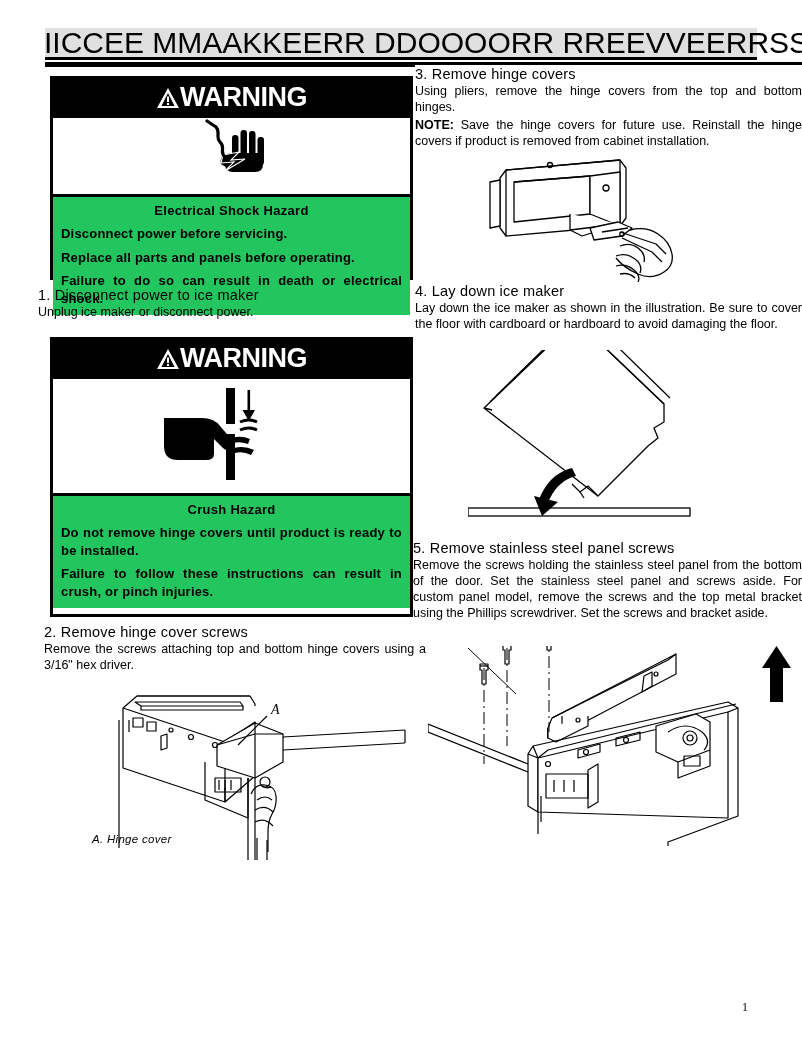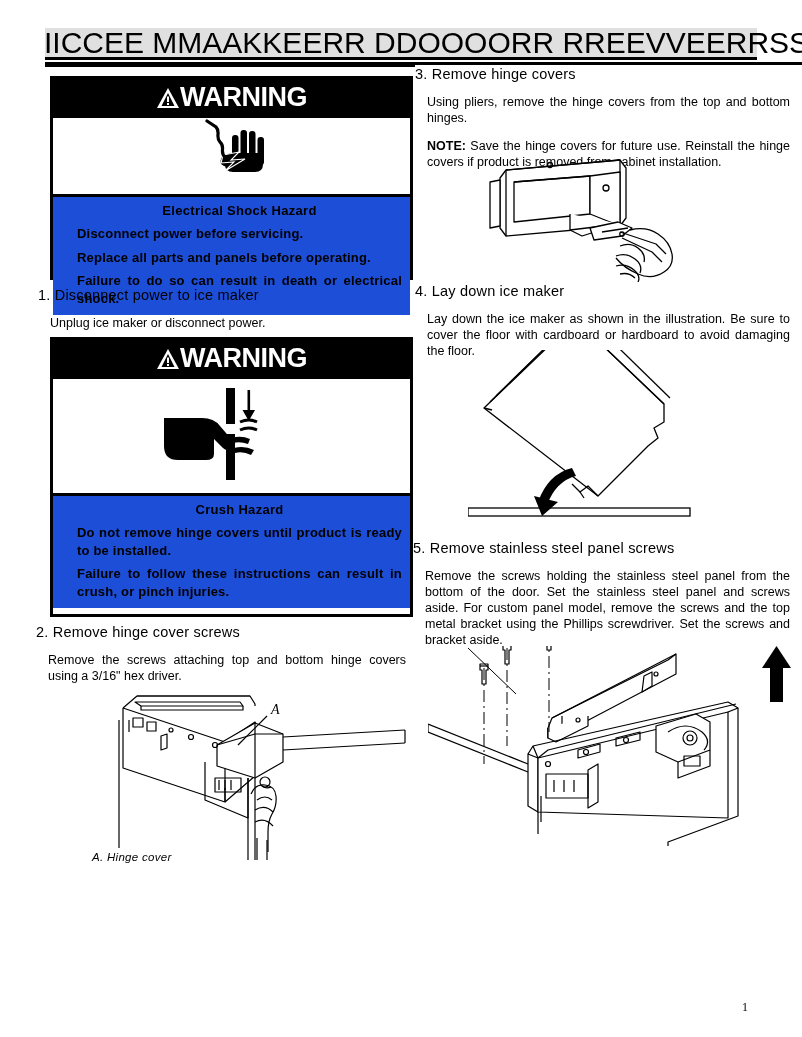--- a/index.html
+++ b/index.html
@@ -48,40 +48,40 @@
     line-height:1.0; padding:5px 0 7px 0;
     display:flex; align-items:center; justify-content:center;
   }
   .warn-tri{ display:inline-block; width:24px; height:22px; margin-right:0px; position:relative; }
   .warn-tri svg{ display:block; }
   .warning-pict{
     border-bottom:3px solid #000;
     display:flex; align-items:center; justify-content:center;
     background:#fff;
   }
-  .warning-body{ padding:6px 8px 8px 24px; background:#1d4ed8; }
+  .warning-body{ padding:6px 8px 8px 8px; background:#22c55e; }
   .warning-title{
     text-align:center; font-weight:bold; font-size:13px;
     letter-spacing:0.3px; margin-bottom:7px;
   }
   .warning-line{
     font-weight:bold; font-size:13px; line-height:1.35;
     margin-bottom:6px; text-align:justify; text-justify:inter-word;
     letter-spacing:0.2px;
   }
   .warning-line:last-child{ margin-bottom:0; }
 
   
   .step-title{
     font-weight:normal; font-size:14.5px; letter-spacing:0.2px;
     margin:0 0 1px 0; white-space:nowrap;
   }
   .step-body{
     font-size:12.5px; line-height:1.28; text-align:justify;
-    text-justify:inter-word; margin:12px;
+    text-justify:inter-word; margin:0;
   }
   .step-body b{ font-weight:bold; }
 
   .fig-caption{
     font-size:11.5px; font-style:italic; letter-spacing:0.3px;
   }
 
   .page-num{
     position:absolute; left:742px; top:1000px;
     font-size:12px; font-family:"Liberation Serif", serif;
@@ -181,21 +181,21 @@
         </svg>
       </span>
     </div>
     <div class="warning-body">
       <div class="warning-title">Crush  Hazard</div>
       <div class="warning-line">Do  not  remove  hinge  covers  until  product  is  ready  to  be  installed.</div>
       <div class="warning-line">Failure  to  follow  these  instructions  can  result  in  crush,  or  pinch  injuries.</div>
     </div>
   </div>
 
-  <div style="position:absolute; left:36px; top:624px; width:382px;">
+  <div style="position:absolute; left:44px; top:624px; width:382px;">
     <div class="step-title">2.  Remove  hinge  cover  screws</div>
     <div class="step-body">Remove  the  screws  attaching  top  and  bottom  hinge  covers  using  a  3/16"  hex  driver.</div>
   </div>
 
   <div class="illus" style="left:105px; top:690px;">
     <svg width="310" height="175" viewBox="0 0 310 175">
       <g fill="none" stroke="#000" stroke-width="1.2" stroke-linejoin="round">
 
         <path d="M18 18 L32 6 L145 6 L150 14 L150 16"></path>
         <path d="M18 18 L18 78 L120 112 L120 98"></path>
@@ -241,21 +241,21 @@
         <path d="M162 150 l0 20"></path>
       </g>
 
       <g stroke="#000" stroke-width="1.2" fill="none">
         <path d="M133 55 L162 26"></path>
       </g>
       <text x="166" y="24" font-family="Liberation Serif, serif" font-style="italic" font-size="14" fill="#000">A</text>
     </svg>
   </div>
 
-  <div class="fig-caption" style="position:absolute; left:92px; top:851px;">A.  Hinge  cover</div>
+  <div class="fig-caption" style="position:absolute; left:92px; top:833px;">A.  Hinge  cover</div>
 
   <div style="position:absolute; left:415px; top:66px; width:387px;">
     <div class="step-title">3.  Remove  hinge  covers</div>
     <div class="step-body">Using  pliers,  remove  the  hinge  covers  from  the  top  and  bottom  hinges.</div>
     <div class="step-body" style="margin-top:2px;">
       <b>NOTE:</b><span> Save  the  hinge  covers  for  future  use.  Reinstall  the  hinge  covers  if  product  is  removed  from  cabinet  installation.</span>
     </div>
   </div>
 
   <div class="illus" style="left:470px; top:152px;">

